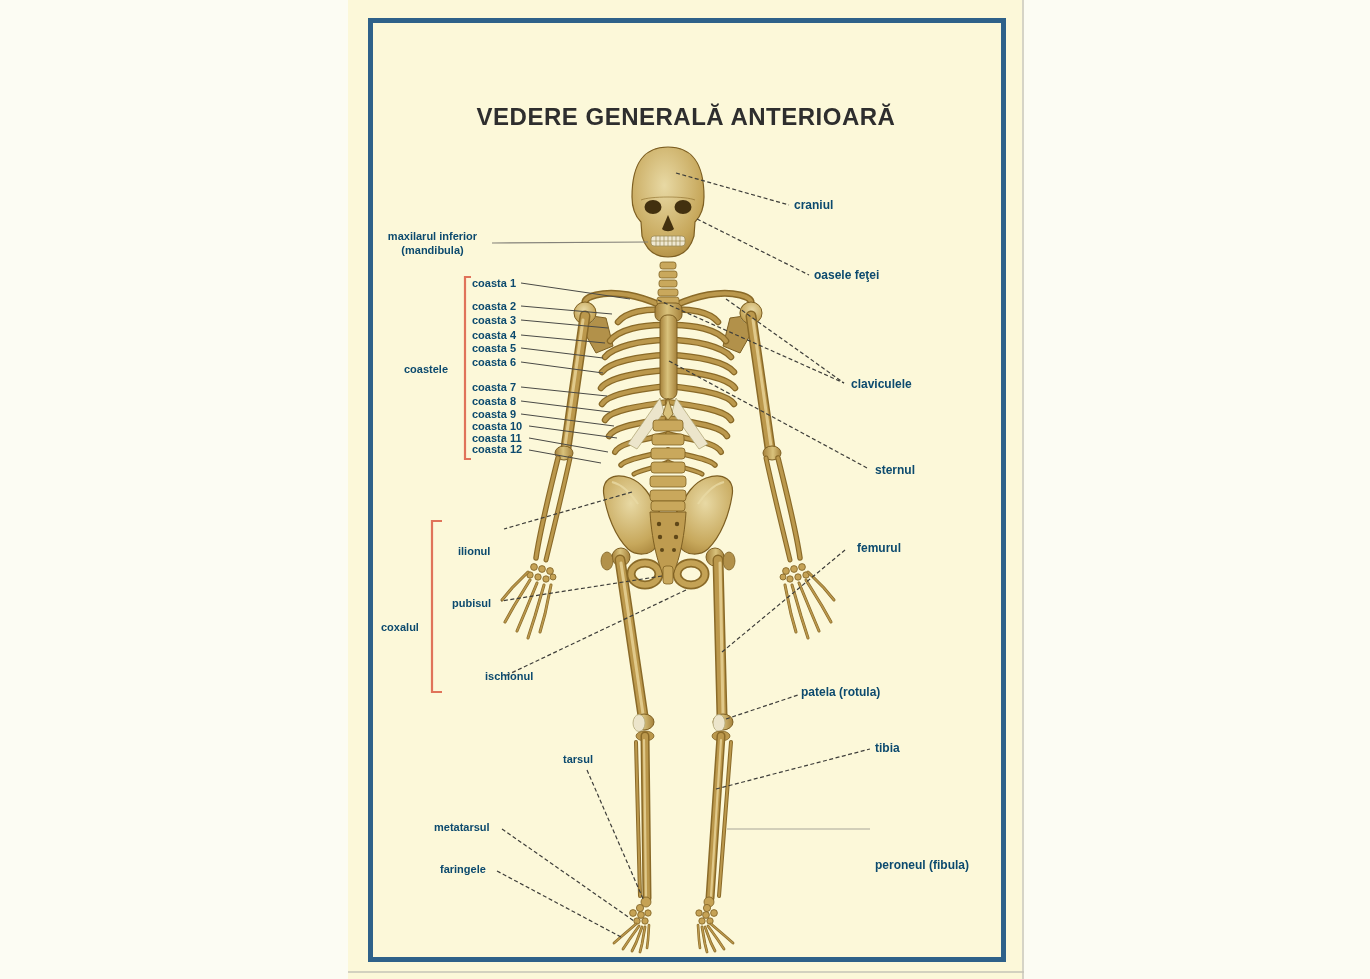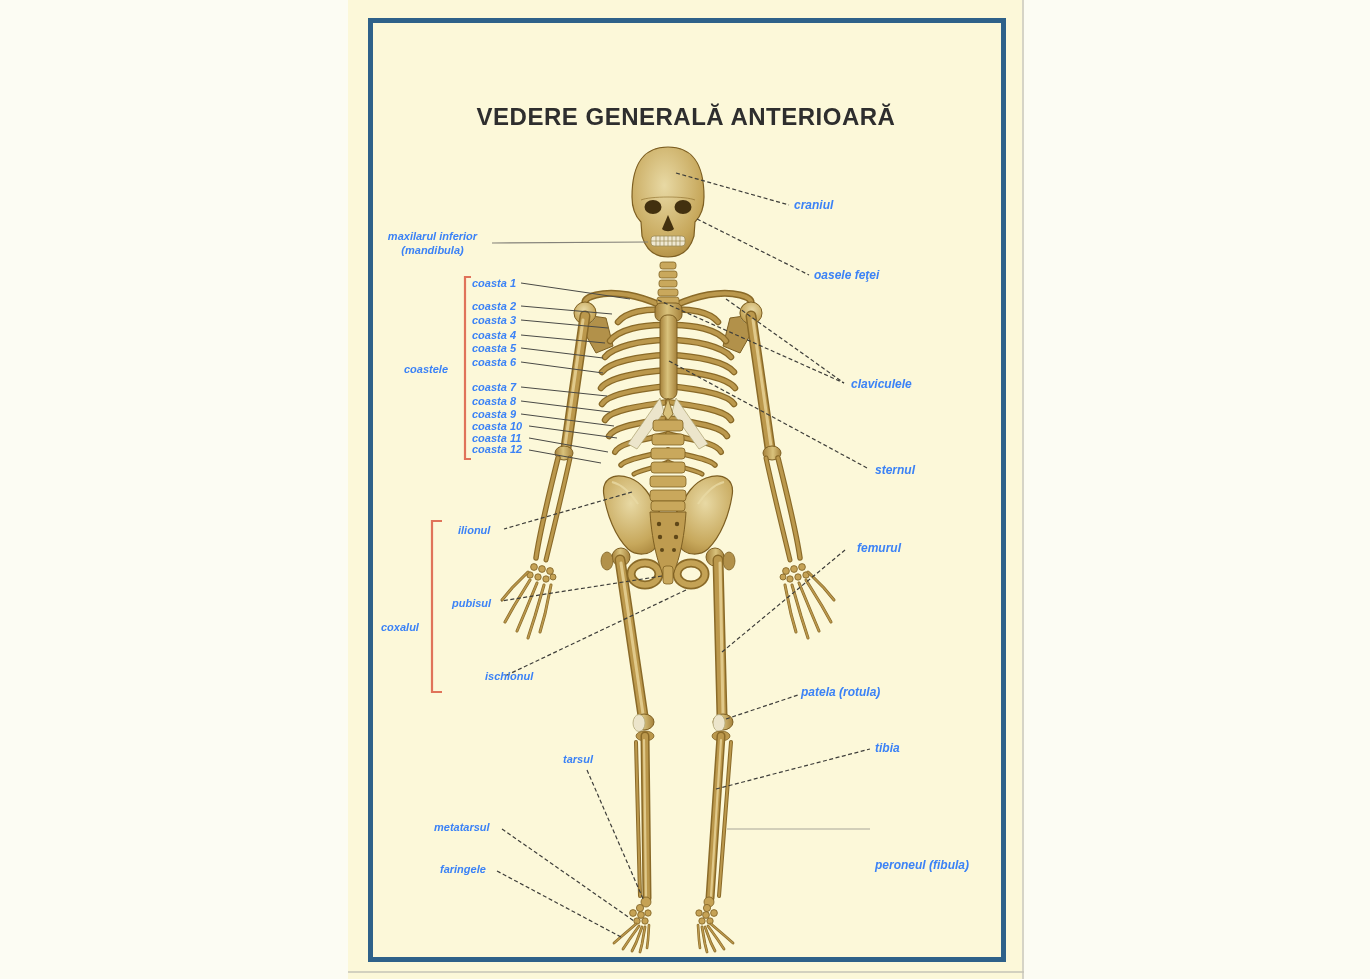--- a/index.html
+++ b/index.html
@@ -26,22 +26,22 @@
   .title{
     position:absolute;left:348px;top:44px;width:676px;text-align:center;
     font-family:"Liberation Serif","DejaVu Serif",serif;
     font-size:46px;font-weight:700;letter-spacing:3px;color:#2c2c2c;
   }
   .subtitle{
     position:absolute;left:348px;top:103px;width:676px;text-align:center;
     font-size:24px;font-weight:700;letter-spacing:.5px;color:#2e2e2e;
   }
   .lbl{
-    position:absolute;font-size:11px;font-weight:700;color:#3b82f6;
-    white-space:nowrap;line-height:14px;font-style:italic;
+    position:absolute;font-size:11px;font-weight:700;color:#0c4a6e;
+    white-space:nowrap;line-height:14px;
   }
   .lbl-r{font-size:12px;}
   .lbl-c{text-align:center;}
   svg{position:absolute;left:0;top:0;}
   .ld{stroke:#4a4a46;stroke-width:1;fill:none;}
   .ldd{stroke:#3e3e3a;stroke-width:1.2;fill:none;stroke-dasharray:4 2.5;}
   .lds{stroke:#84827a;stroke-width:1.1;fill:none;}
   .ldl{stroke:#a8a59a;stroke-width:1.1;fill:none;}
   .bracket{stroke:#e0735a;stroke-width:2.2;fill:none;}
   .boneD{stroke:#8a6a28;fill:none;stroke-linecap:round;}
@@ -332,21 +332,21 @@
   <div class="lbl" style="left:472px;top:341px;">coasta 5</div>
   <div class="lbl" style="left:472px;top:355px;">coasta 6</div>
   <div class="lbl" style="left:472px;top:380px;">coasta 7</div>
   <div class="lbl" style="left:472px;top:394px;">coasta 8</div>
   <div class="lbl" style="left:472px;top:407px;">coasta 9</div>
   <div class="lbl" style="left:472px;top:419px;">coasta 10</div>
   <div class="lbl" style="left:472px;top:431px;">coasta 11</div>
   <div class="lbl" style="left:472px;top:442px;">coasta 12</div>
 
   <div class="lbl" style="left:404px;top:362px;">coastele</div>
-  <div class="lbl" style="left:458px;top:523px;">ilionul</div>
+  <div class="lbl" style="left:458px;top:544px;">ilionul</div>
   <div class="lbl" style="left:381px;top:620px;text-align:center;">coxalul</div>
   <div class="lbl" style="left:452px;top:596px;">pubisul</div>
   <div class="lbl" style="left:444px;top:669px;padding-left:41px;">ischionul</div>
   <div class="lbl" style="left:563px;top:752px;">tarsul</div>
   <div class="lbl" style="left:434px;top:820px;">metatarsul</div>
   <div class="lbl" style="left:440px;top:862px;">faringele</div>
 
   <div class="lbl lbl-r" style="left:794px;top:198px;">craniul</div>
   <div class="lbl lbl-r" style="left:814px;top:268px;">oasele feţei</div>
   <div class="lbl lbl-r" style="left:851px;top:377px;">claviculele</div>

